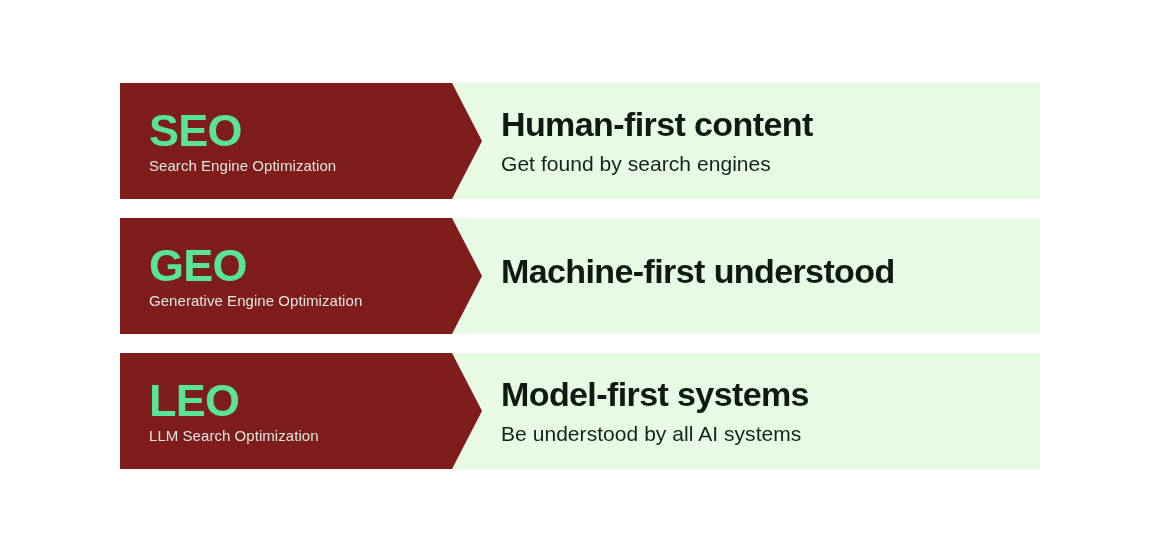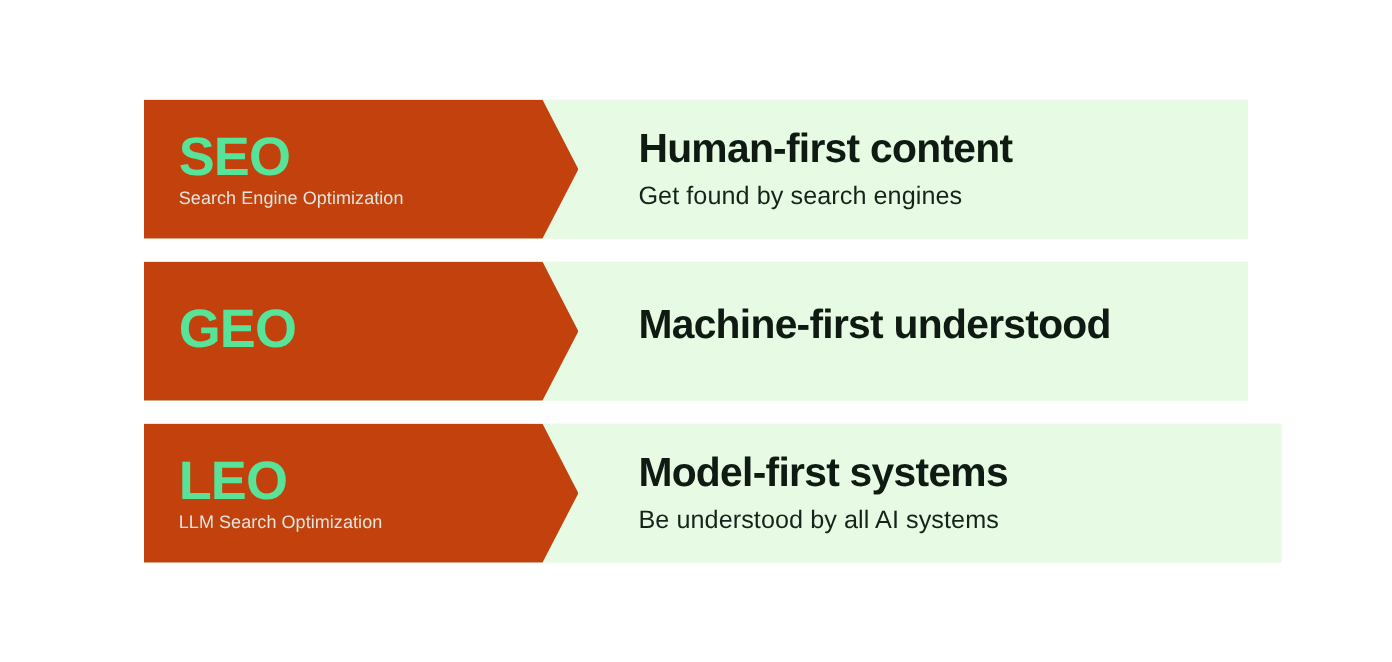--- a/index.html
+++ b/index.html
@@ -30,30 +30,30 @@
   }
 
   .row {
     position: relative;
     width: 920px;
     height: 116px;
     margin-bottom: 19px;
     background: #e7fae3;
     overflow: hidden;
   }
-  .row:last-child { margin-bottom: 16px; padding-left: 28px; }
+  .row:last-child { margin-bottom: 16px; }
 
   
   .row-left {
     position: absolute;
     left: 0;
     top: 0;
     width: 362px;
     height: 116px;
-    background: #c2410c;
+    background: #7f1d1d;
     -webkit-clip-path: polygon(0 0, 332px 0, 362px 50%, 332px 100%, 0 100%);
     clip-path: polygon(0 0, 332px 0, 362px 50%, 332px 100%, 0 100%);
   }
 
   .left-inner {
     position: absolute;
     left: 29px;
     top: 0;
     width: 300px;
     height: 116px;
@@ -75,21 +75,21 @@
     color: #dfe6e0;
     font-size: 15px;
     font-weight: normal;
     letter-spacing: 0.05px;
     line-height: 1.1;
     margin: 0;
   }
 
   .row-right {
     position: absolute;
-    left: 412px;
+    left: 381px;
     top: 0;
     right: 0;
     height: 116px;
     display: flex;
     flex-direction: column;
     justify-content: center;
   }
 
   .headline {
     color: #0e1a12;
@@ -125,20 +125,21 @@
       <div class="row-right">
         <div class="headline">Human-first content</div>
         <div class="subline">Get found by search engines</div>
       </div>
     </div>
 
     <div class="row">
       <div class="row-left">
         <div class="left-inner">
           <div class="acronym">GEO</div>
+          <div class="acronym-full">Generative Engine Optimization</div>
         </div>
       </div>
       <div class="row-right">
         <div class="headline">Machine-first understood</div>
       </div>
     </div>
 
     <div class="row">
       <div class="row-left">
         <div class="left-inner">

